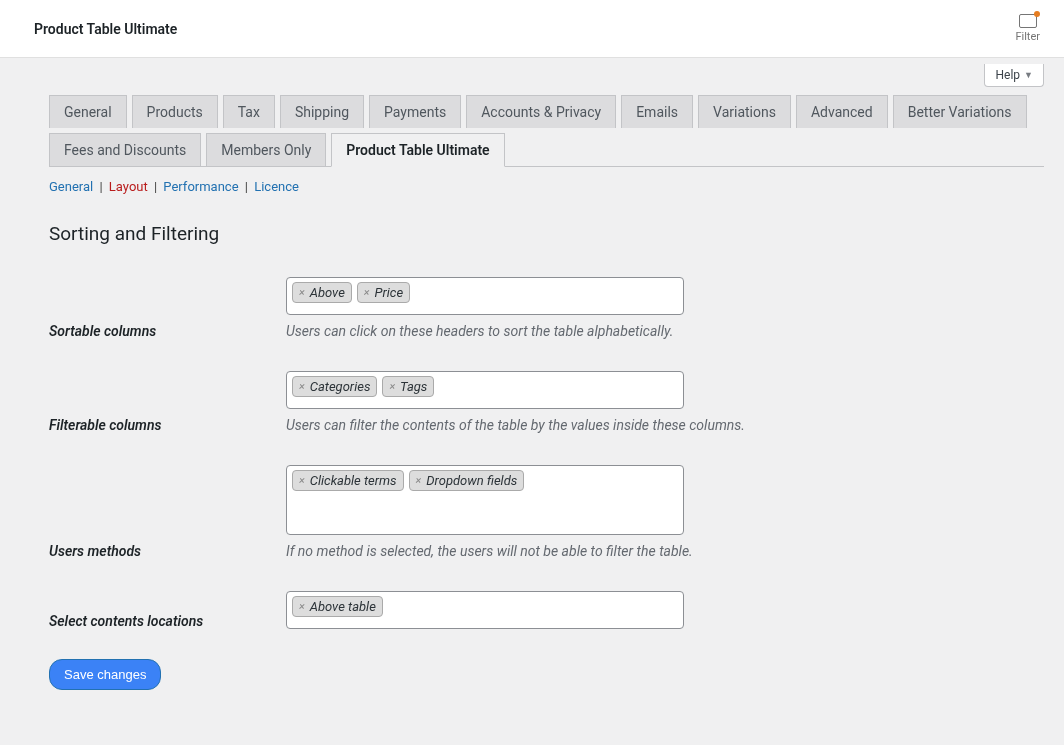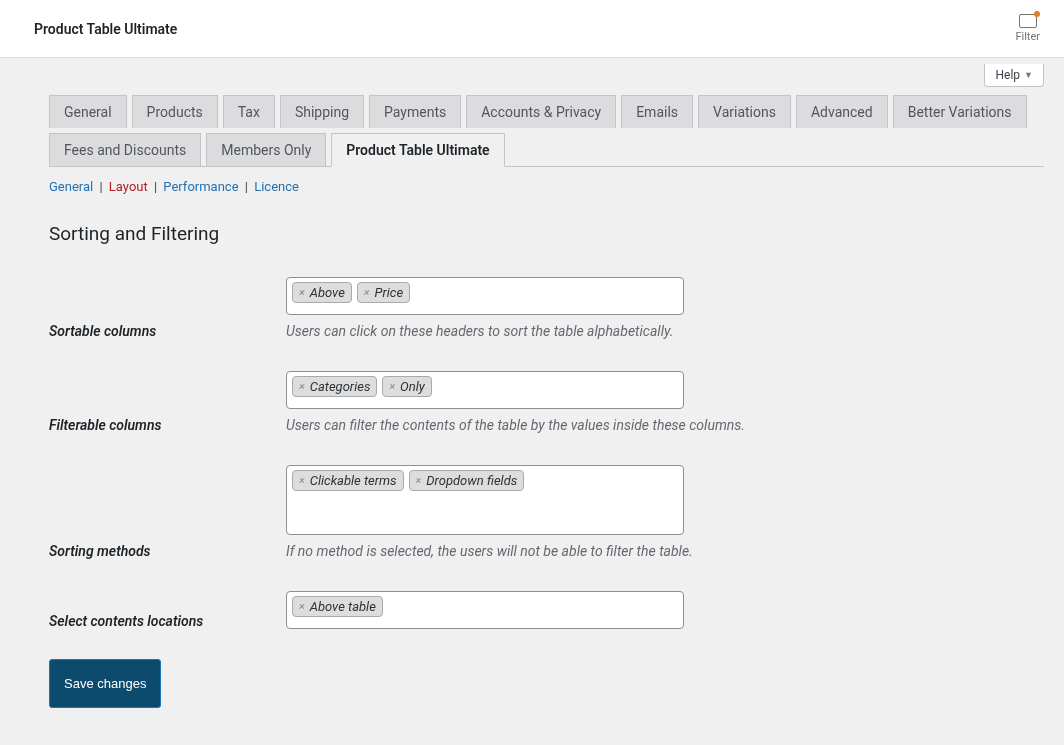--- a/index.html
+++ b/index.html
@@ -181,25 +181,25 @@
       cursor: pointer;
       padding: 0 2px;
     }
     .description {
       color: #646970;
       font-size: 14px;
       margin-top: 8px;
       max-width: 700px;
     }
     .save-btn {
-      background: #0c4a6e;
+      background: #3b82f6;
       border: 1px solid #2271b1;
       color: #fff;
-      padding: 16px 14px;
-      border-radius: 3px;
+      padding: 7px 14px;
+      border-radius: 13px;
       font-size: 13px;
       cursor: pointer;
       margin-top: 14px;
     }
   </style>
 </head>
 <body>
 
 <div class="header-bar">
   <div class="page-title">Product Table Ultimate</div>
@@ -262,29 +262,29 @@
     <div class="form-row">
       <div class="form-label">Filterable columns</div>
       <div class="form-field">
         <div class="tag-input" id="tags-filterable">
             <span class="tag">
               <span class="x">×</span>
               <span>Categories</span>
             </span>
             <span class="tag">
               <span class="x">×</span>
-              <span>Only</span>
+              <span>Tags</span>
             </span>
           </div>
         <div class="description">Users can filter the contents of the table by the values inside these columns.</div>
       </div>
     </div>
 
     <div class="form-row">
-      <div class="form-label">Sorting methods</div>
+      <div class="form-label">Users methods</div>
       <div class="form-field">
         <div class="tag-input tall" id="tags-methods">
             <span class="tag">
               <span class="x">×</span>
               <span>Clickable terms</span>
             </span>
             <span class="tag">
               <span class="x">×</span>
               <span>Dropdown fields</span>
             </span>

